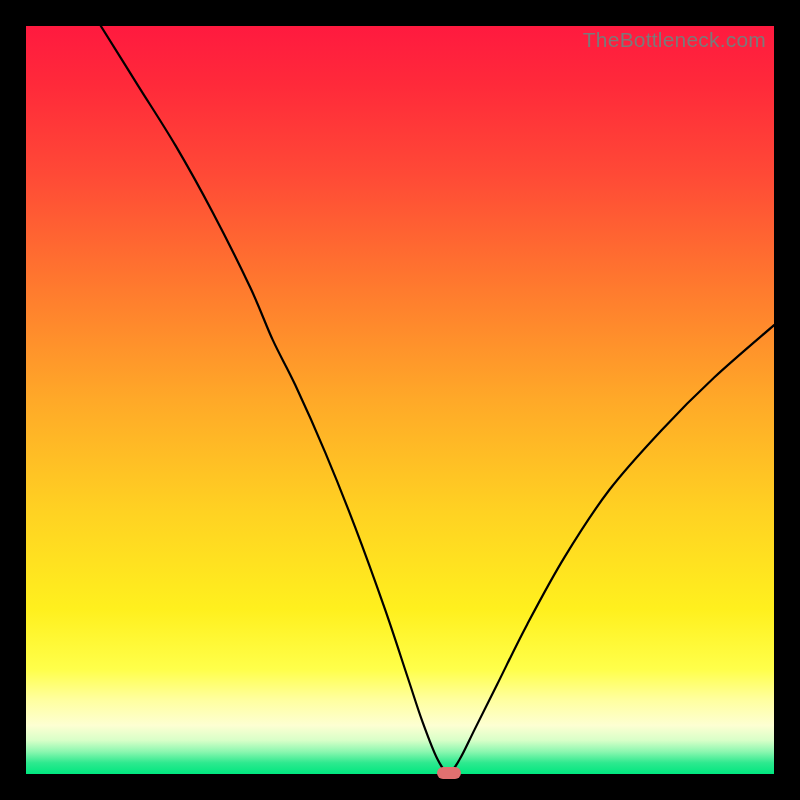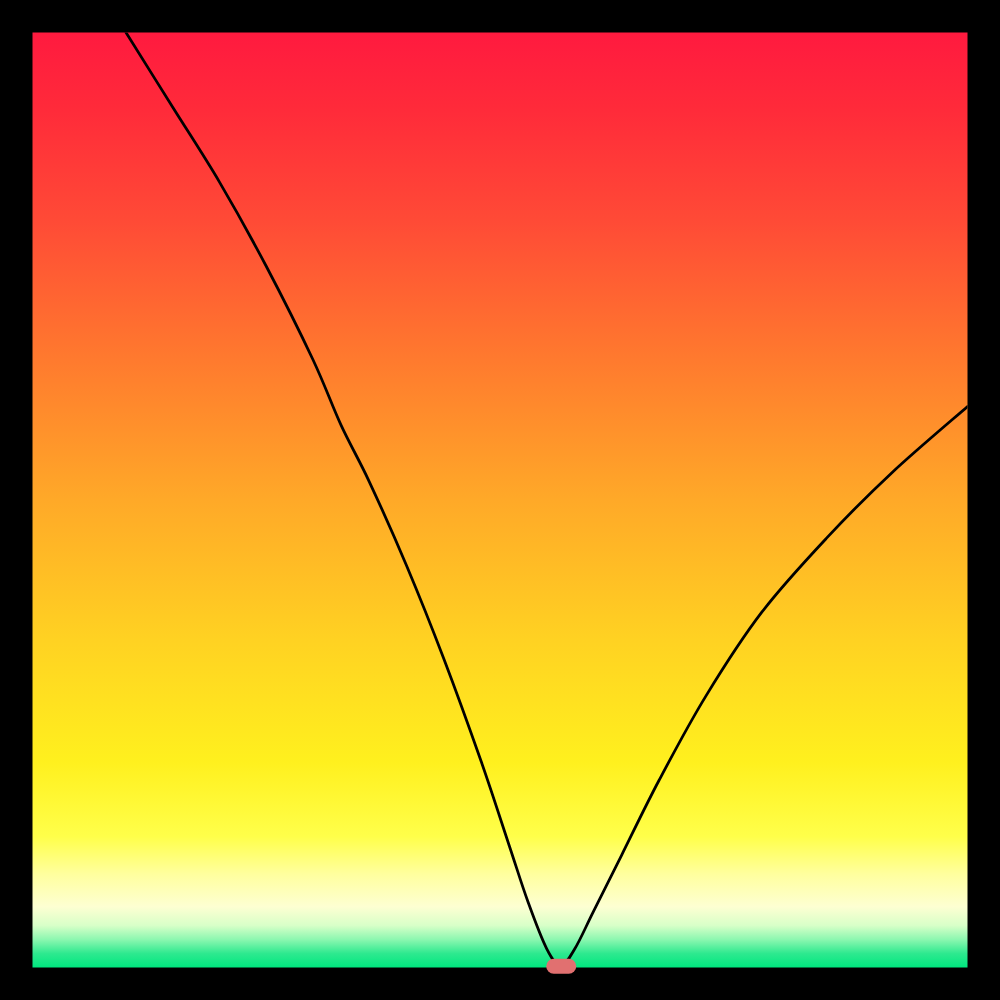--- a/index.html
+++ b/index.html
@@ -64,20 +64,21 @@
     background: #e17070;
     transform: translate(-50%, -50%);
   }
 </style>
 </head>
 <body>
 
 <div class="frame">
   <div class="plot">
 
+    <div class="watermark">TheBottleneck.com</div>
 
     <svg class="curve" viewBox="0 0 748 748" preserveAspectRatio="none">
       <path id="curve-path" fill="none" stroke="#000000" stroke-width="2.2" stroke-linecap="round" stroke-linejoin="round" d="M 74.80 0.00 C 81.03 9.97, 99.73 39.89, 112.20 59.84 C 124.67 79.79, 137.13 98.49, 149.60 119.68 C 162.07 140.87, 174.53 163.31, 187.00 187.00 C 199.47 210.69, 214.43 240.61, 224.40 261.80 C 234.37 282.99, 239.36 297.95, 246.84 314.16 C 254.32 330.37, 260.55 340.34, 269.28 359.04 C 278.01 377.74, 289.23 402.67, 299.20 426.36 C 309.17 450.05, 319.15 474.98, 329.12 501.16 C 339.09 527.34, 350.31 558.51, 359.04 583.44 C 367.77 608.37, 375.25 632.06, 381.48 650.76 C 387.71 669.46, 391.45 681.93, 396.44 695.64 C 401.43 709.35, 407.04 724.56, 411.40 733.04 C 415.76 741.52, 418.88 746.50, 422.62 746.50 C 426.36 746.50, 429.48 740.27, 433.84 733.04 C 438.20 725.81, 442.57 715.59, 448.80 703.12 C 455.03 690.65, 462.51 675.69, 471.24 658.24 C 479.97 640.79, 489.94 619.59, 501.16 598.40 C 512.38 577.21, 524.85 553.52, 538.56 531.08 C 552.27 508.64, 567.23 484.95, 583.44 463.76 C 599.65 442.57, 618.35 422.62, 635.80 403.92 C 653.25 385.22, 669.46 369.01, 688.16 351.56 C 706.86 334.11, 738.03 307.93, 748.00 299.20"></path>
     </svg>
 
     <div class="marker" id="min-marker" style="left: 422.62px; top: 746.504px; background: rgb(225, 112, 112);"></div>
   </div>
 </div>
 
 </body></html>

